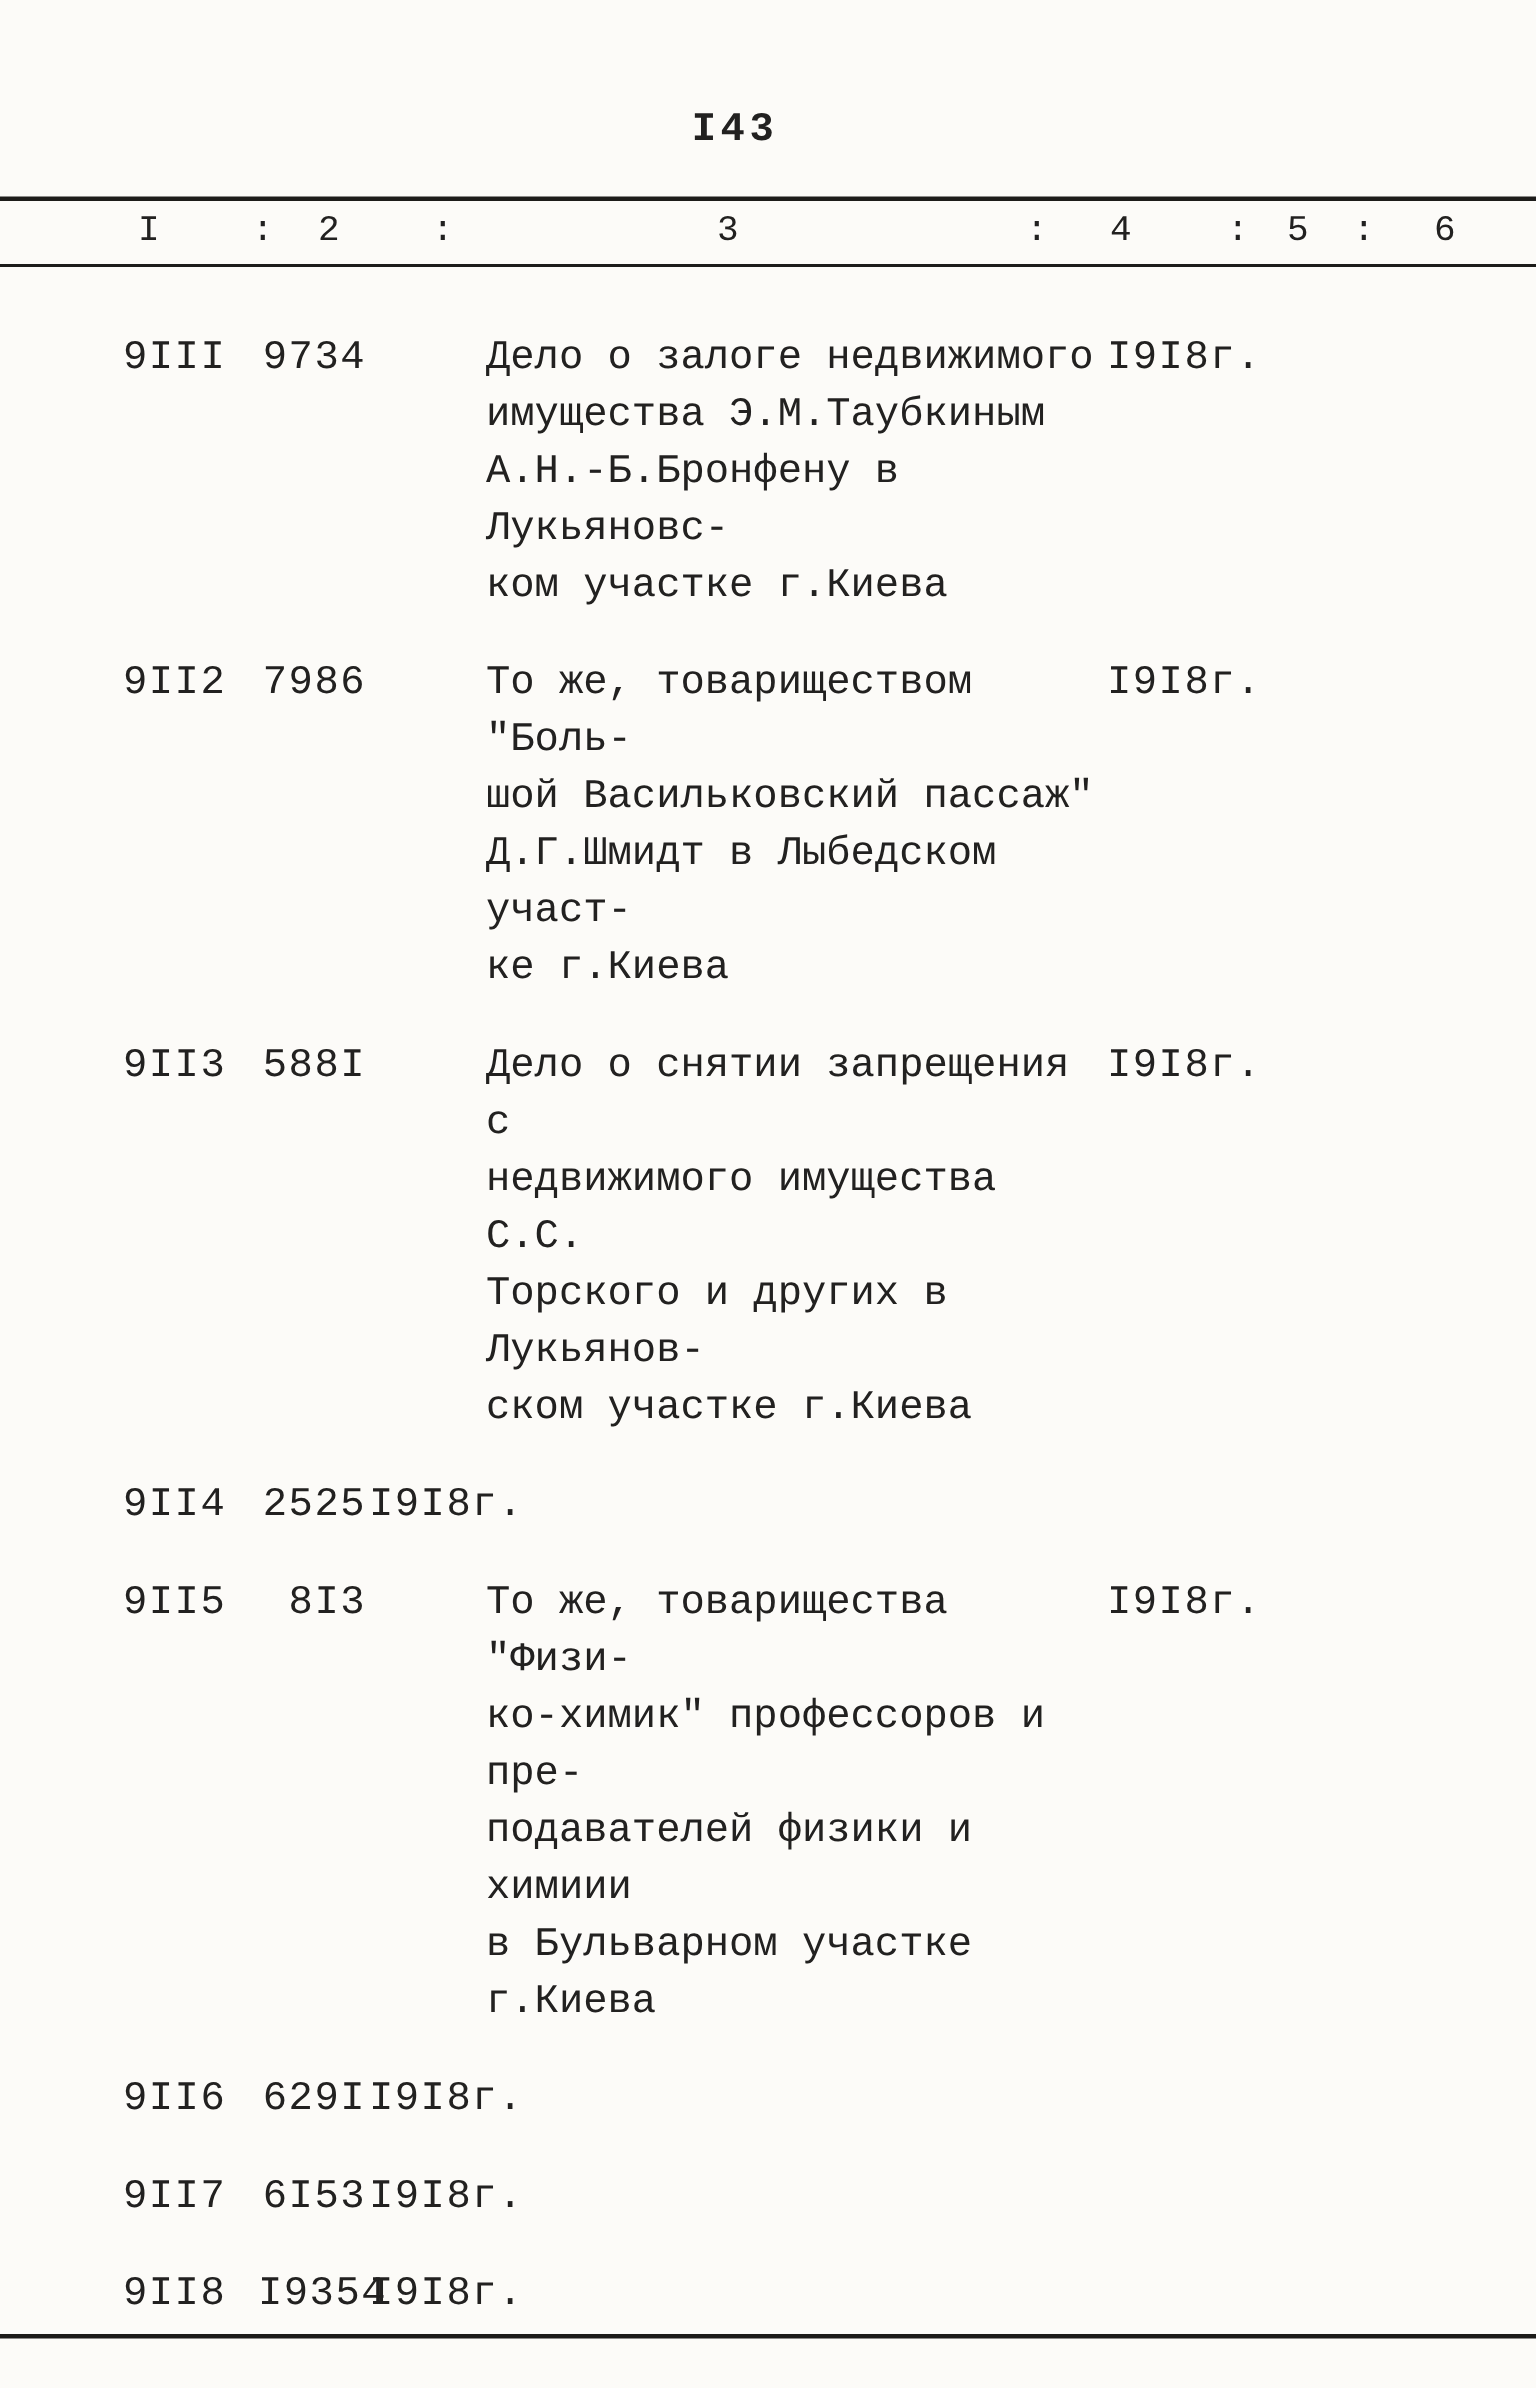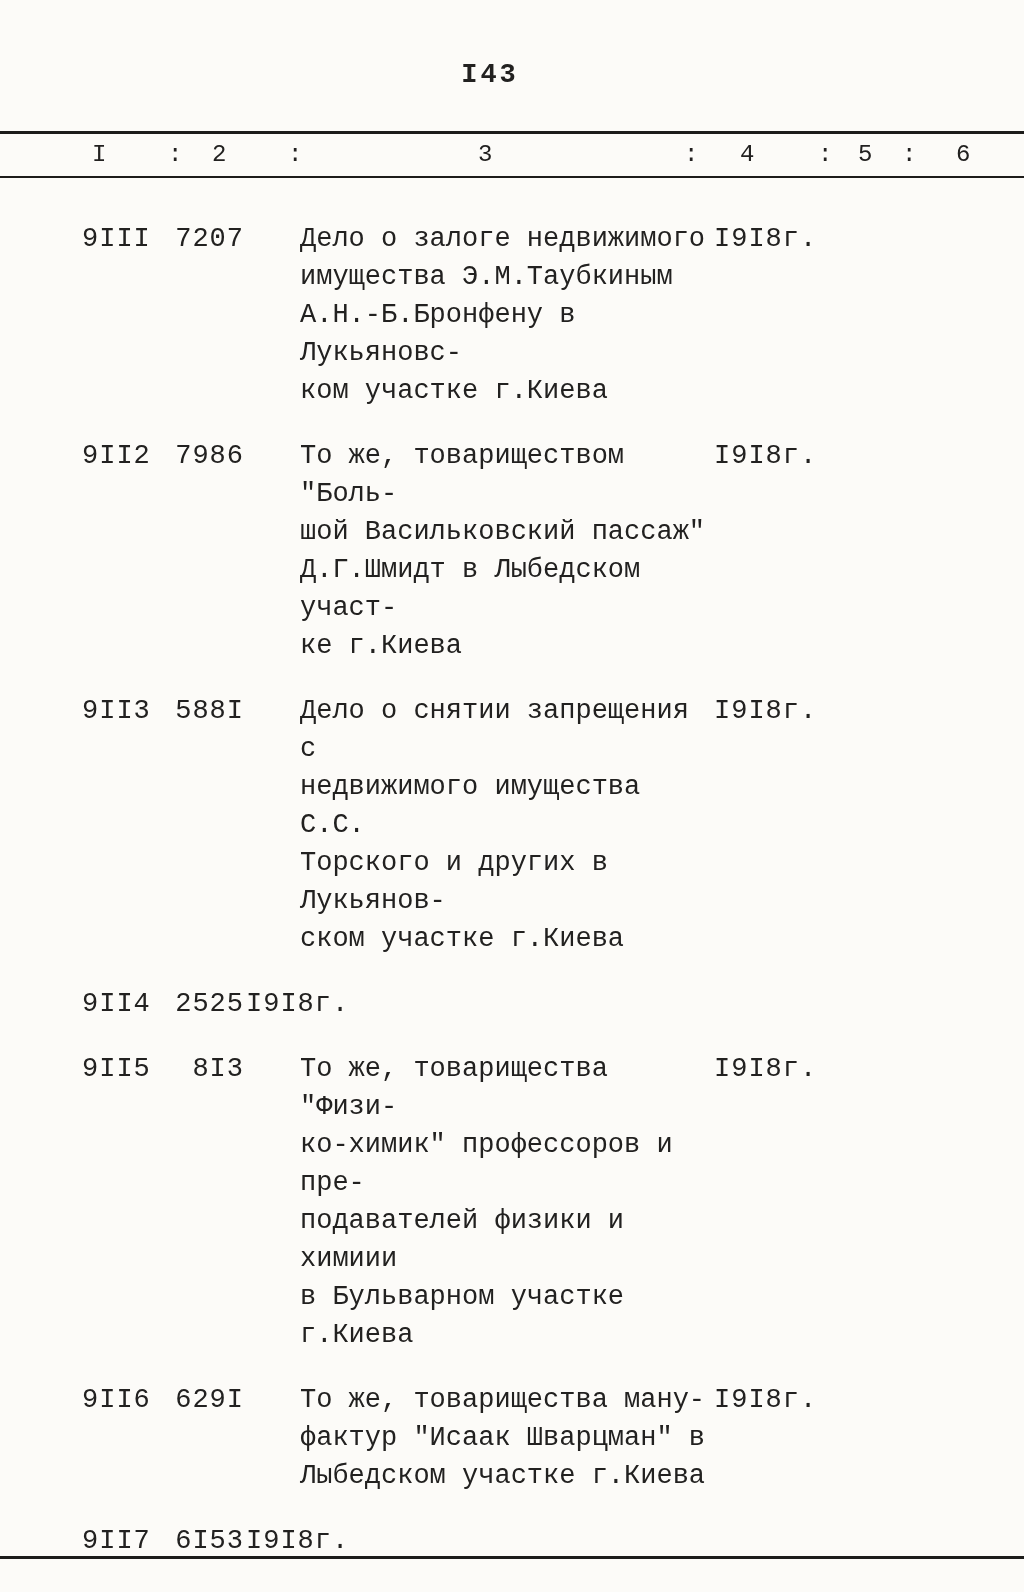--- a/index.html
+++ b/index.html
@@ -12,21 +12,21 @@
     width: 1024px;
     height: 1592px;
     margin: 0 auto;
     background: #fcfbf8;
     font-family: "Liberation Mono", "DejaVu Sans Mono", monospace;
     color: #222120;
     overflow: hidden;
   }
   .page-number {
     position: absolute;
-    top: 60px;
+    top: 72px;
     left: 0;
     width: 100%;
     text-align: center;
     text-indent: -44px;
     font-size: 27px;
     font-weight: bold;
     letter-spacing: 3px;
   }
   .rule {
     position: absolute;
@@ -76,21 +76,21 @@
     margin-left: 82px;
     letter-spacing: 1px;
   }
   .c2 {
     width: 72px;
     text-align: right;
     letter-spacing: 1px;
   }
   .c3 {
     width: 412px;
-    margin-left: 56px;
+    margin-left: 80px;
     white-space: pre-line;
   }
   .c4 {
     margin-left: 2px;
     letter-spacing: 1px;
   }
 </style>
 </head>
 <body>
 
@@ -113,21 +113,21 @@
     <span class="hc9">:</span>
     <span class="hc10">6</span>
   </div>
 
   <div class="rule rule-mid"></div>
 
   <div class="content">
 
     <div class="row">
       <div class="c1">9III</div>
-      <div class="c2">7207</div>
+      <div class="c2">9734</div>
       <div class="c3">Дело о залоге недвижимого
 имущества Э.М.Таубкиным
 А.Н.-Б.Бронфену в Лукьяновс-
 ком участке г.Киева</div>
       <div class="c4">I9I8г.</div>
     </div>
 
     <div class="row">
       <div class="c1">9II2</div>
       <div class="c2">7986</div>
@@ -160,23 +160,20 @@
       <div class="c3">То же, товарищества "Физи-
 ко-химик" профессоров и пре-
 подавателей физики и химиии
 в Бульварном участке г.Киева</div>
       <div class="c4">I9I8г.</div>
     </div>
 
     <div class="row">
       <div class="c1">9II6</div>
       <div class="c2">629I</div>
-      <div class="c3">То же, товарищества ману-
-фактур "Исаак Шварцман" в
-Лыбедском участке г.Киева</div>
       <div class="c4">I9I8г.</div>
     </div>
 
     <div class="row">
       <div class="c1">9II7</div>
       <div class="c2">6I53</div>
       <div class="c4">I9I8г.</div>
     </div>
 
     <div class="row">

